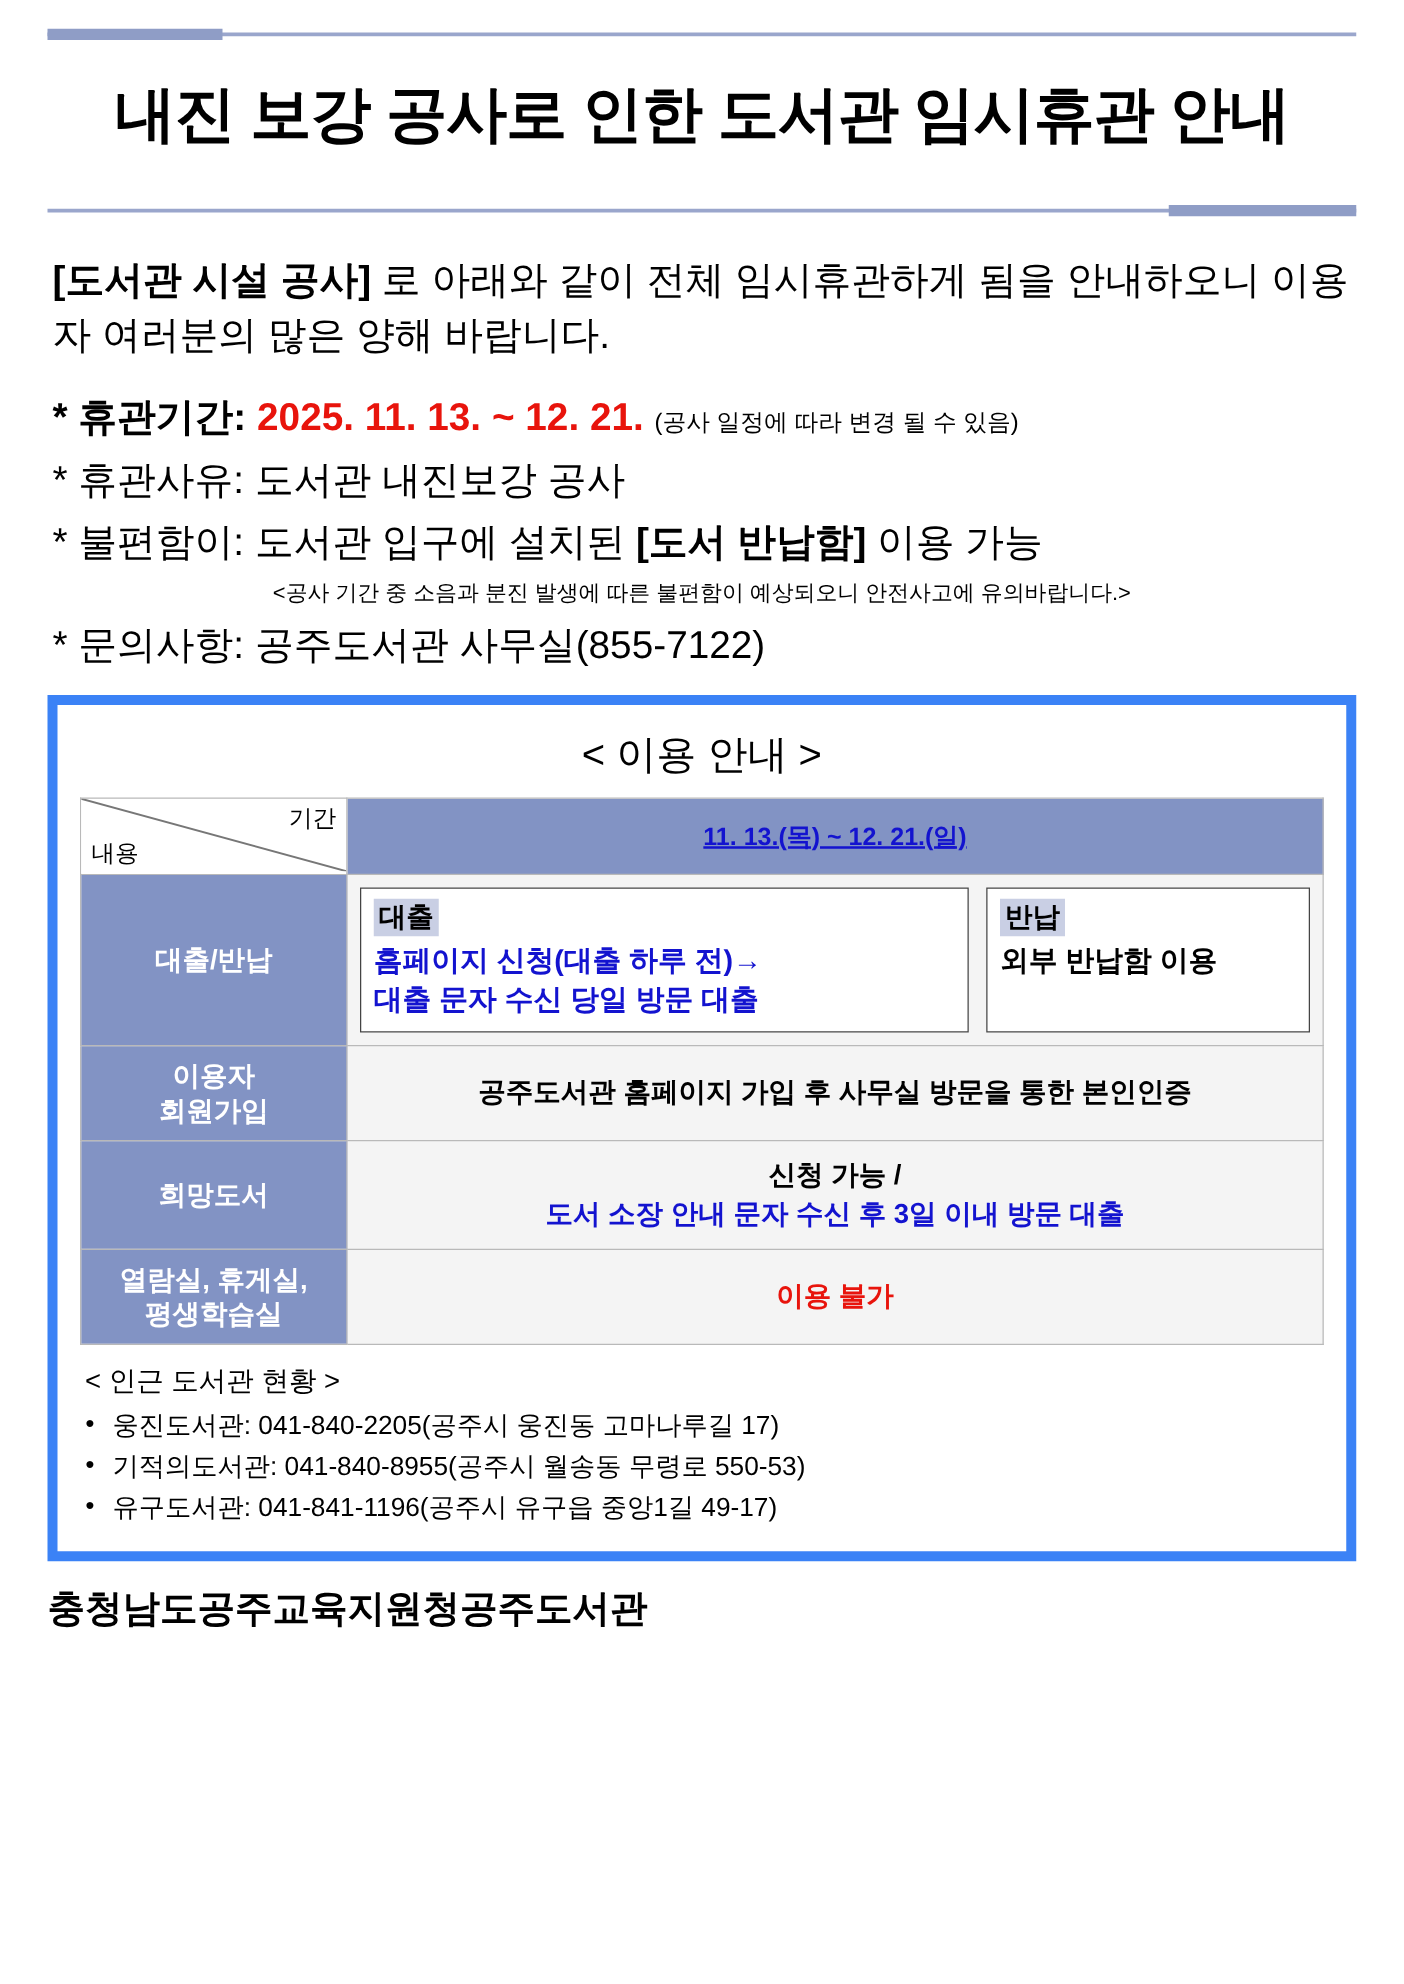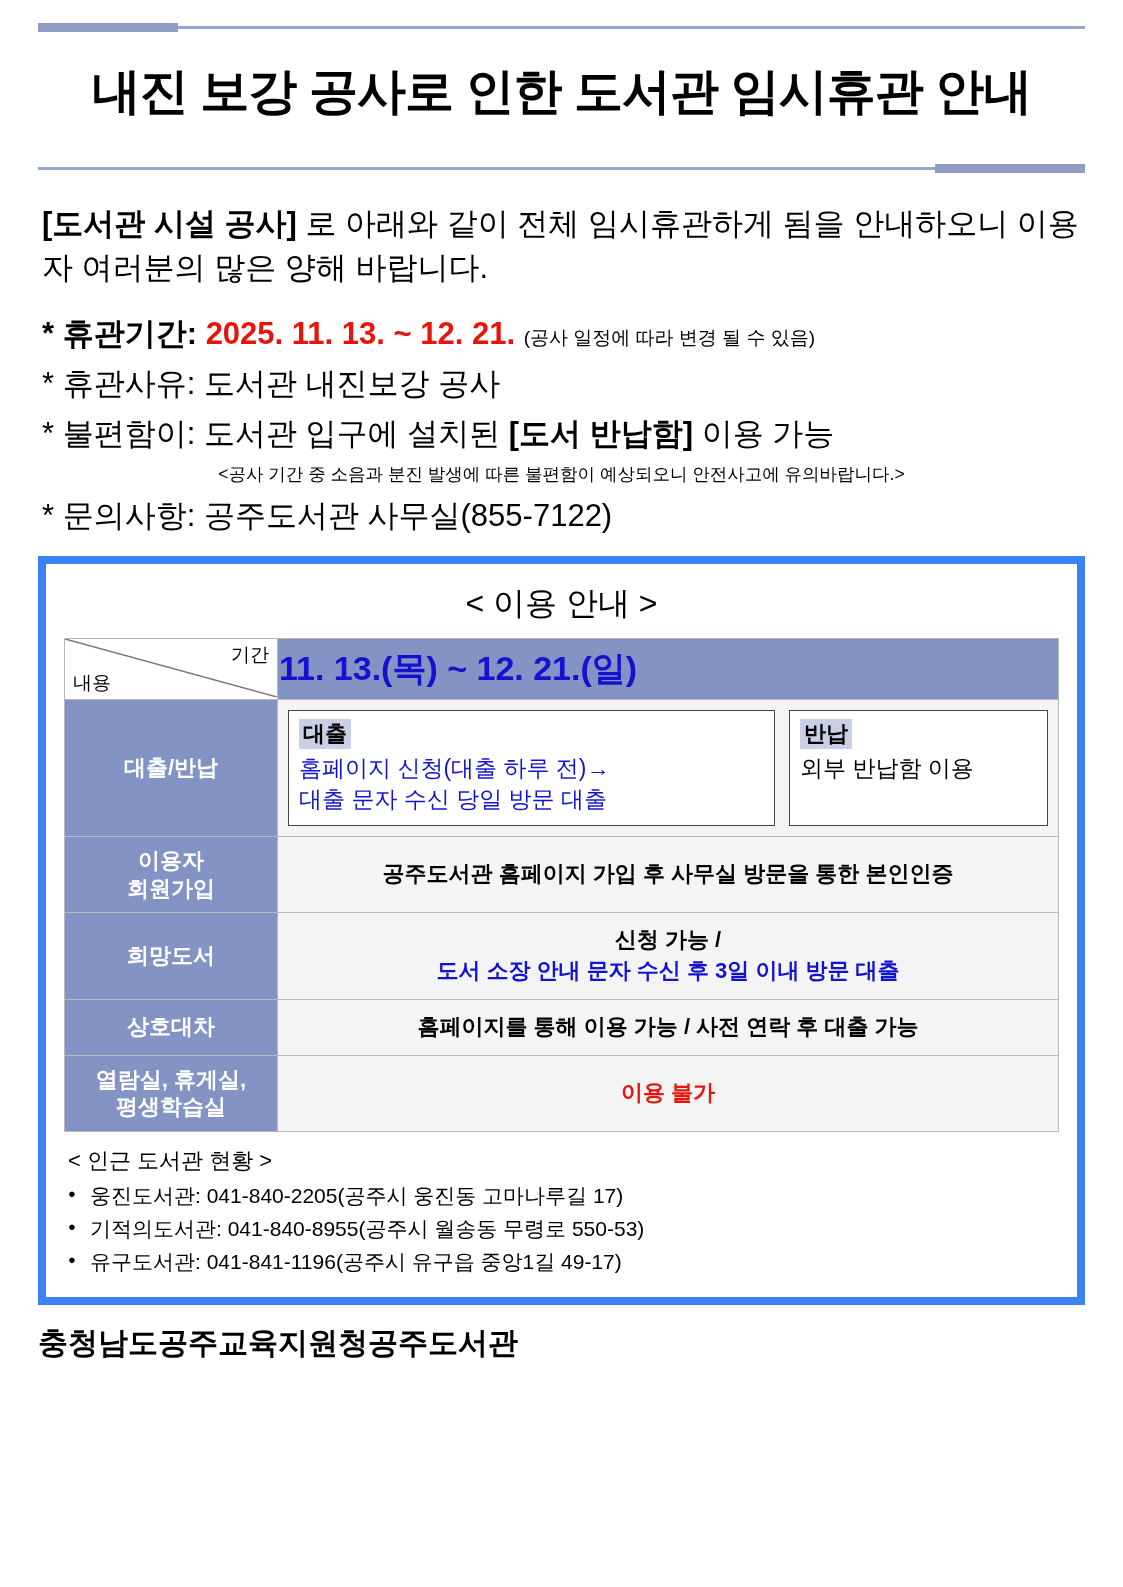--- a/index.html
+++ b/index.html
@@ -131,24 +131,25 @@
   }
   .corner .t-left {
     position: absolute;
     left: 8px;
     bottom: 3px;
     font-size: 19px;
   }
   .period-head {
     background: #8293c4;
     color: #1313cf;
-    text-align: left;
-    font-size: 34px;
+    text-align: center;
+    font-size: 20px;
     font-weight: 700;
     height: 58px;
+    text-decoration: underline;
   }
   .rowhead {
     background: #8293c4;
     color: #fff;
     text-align: center;
     font-weight: 700;
     font-size: 22px;
     line-height: 1.25;
     padding: 10px 4px;
   }
@@ -183,21 +184,21 @@
   .sub-tag {
     display: inline-block;
     background: #c9cfe4;
     font-size: 22px;
     font-weight: 700;
     padding: 0 4px;
     margin-bottom: 4px;
   }
   .sub-line {
     font-size: 23px;
-    font-weight: 400;
+    font-weight: 700;
     line-height: 1.35;
     color: #1313cf;
   }
   .sub-line.black { color: #000; }
 
   
   .nearby {
     margin-top: 14px;
     padding-left: 4px;
   }
@@ -316,24 +317,20 @@
       </tr>
 
       <tr>
         <td class="rowhead">희망도서</td>
         <td class="cell">
           <div>신청 가능 /</div>
           <div class="blue">도서 소장 안내 문자 수신 후 3일 이내 방문 대출</div>
         </td>
       </tr>
 
-      <tr>
-        <td class="rowhead">상호대차</td>
-        <td class="cell">홈페이지를 통해 이용 가능 / 사전 연락 후 대출 가능</td>
-      </tr>
 
       <tr>
         <td class="rowhead">
           <div>열람실, 휴게실,</div>
           <div>평생학습실</div>
         </td>
         <td class="cell red-t">이용 불가</td>
       </tr>
     </tbody>
       </table>

